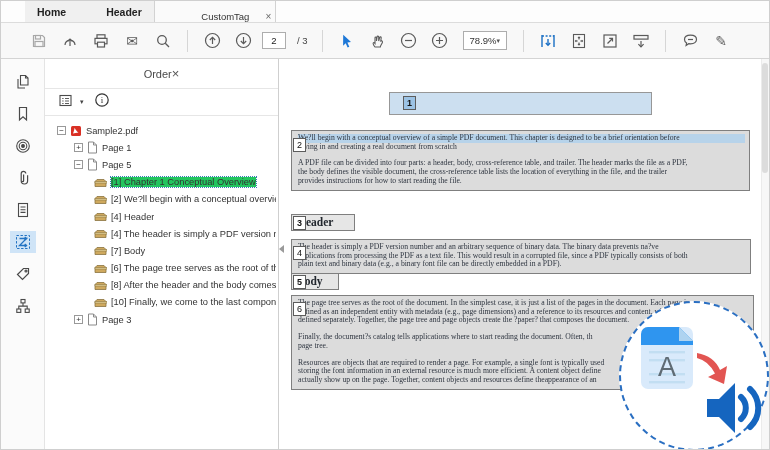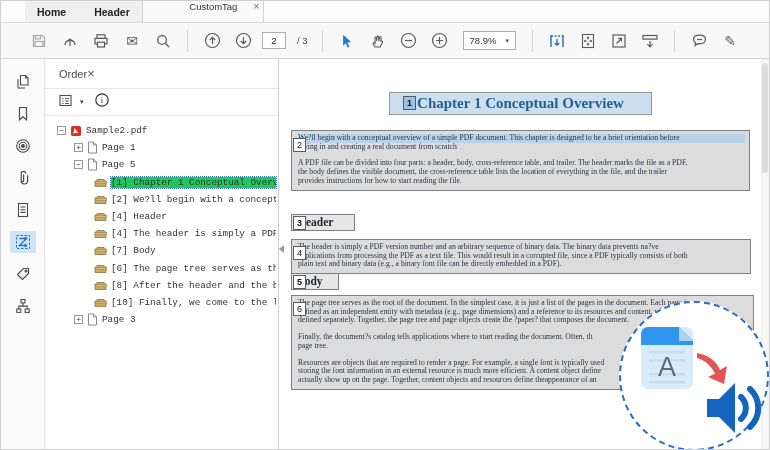--- a/index.html
+++ b/index.html
@@ -3,64 +3,64 @@
 <meta charset="utf-8">
 <style>
   * { margin:0; padding:0; box-sizing:border-box; }
   html,body { width:770px; height:450px; overflow:hidden; background:#fff;
     font-family:"Liberation Sans", sans-serif; }
   .app { position:relative; width:770px; height:450px; border:1px solid #cfcfcf; background:#fff; }
 
   
   .tabbar { position:absolute; left:0; top:0; width:100%; height:22px; background:#fdfdfd;
     border-bottom:1px solid #dcdcdc; display:flex; align-items:stretch; }
-  .home-tools { margin-left:24px; background:#f0f0f0; display:flex; align-items:center; gap:4px; }
+  .home-tools { margin-left:24px; background:#f0f0f0; display:flex; align-items:center; gap:16px; }
   .menu-btn { padding:0 12px; font-size:10.5px; font-weight:bold; color:#222; display:flex; align-items:center; }
   .doc-tab { width:122px; background:#fafafa; border-left:1px solid #d2d2d2; border-right:1px solid #d2d2d2;
-    display:flex; align-items:flex-start; justify-content:center; gap:16px; font-size:9.5px; color:#333;padding-left:43px; }
+    display:flex; align-items:flex-end; justify-content:center; gap:16px; font-size:9.5px; color:#333;padding-left:43px; }
   .doc-tab .x { color:#666; font-size:10px; }
 
   
   .toolbar { position:absolute; left:0; top:22px; width:100%; height:36px; background:#f8f8f8;
     border-bottom:1px solid #d4d4d4; display:flex; align-items:center; padding-left:26px; gap:7px; }
   .tbtn { width:24px; height:24px; display:flex; align-items:center; justify-content:center; }
   .tbtn svg { display:block; }
   .tdiv { width:1px; height:22px; background:#d6d6d6; margin:0 5px; }
   .pageinput { width:24px; height:17px; border:1px solid #adadad; background:#fff; text-align:center;
     font-size:9.5px; font-family:"Liberation Sans",sans-serif; color:#222; }
   .pagetotal { font-size:9.5px; color:#444; margin-left:4px; margin-right:2px; }
   .zoombox { height:19px; border:1px solid #adadad; background:#fff; display:flex; align-items:center;
-    gap:9px; padding:0 6px; font-size:9.5px; color:#333; margin:8px 4px; }
+    padding:0 6px; font-size:9.5px; color:#333; margin:8px 4px; }
   .zoombox .caret { font-size:7px; color:#555; }
   .glyph { font-size:14px; color:#5a5a5a; line-height:1; }
 
   
   .iconstrip { position:absolute; left:0; top:58px; bottom:0; width:44px; background:#fbfbfb;
     border-right:1px solid #e4e4e4; display:flex; flex-direction:column; align-items:center;
     padding-top:12px; gap:10px; }
   .sbtn { width:26px; height:22px; display:flex; align-items:center; justify-content:center; }
   .sbtn.sel { background:#cfe4f7; }
 
   
   .orderpanel { position:absolute; left:44px; top:58px; bottom:0; width:234px; background:#fff;
     border-right:1px solid #cfcfcf; }
-  .op-head { height:30px; display:flex; align-items:center; justify-content:flex-start;
+  .op-head { height:30px; display:flex; align-items:center; justify-content:center;
     padding:0 14px 0 14px; border-bottom:1px solid #e6e6e6; }
   .op-title { font-size:11px; color:#4a4a4a; }
   .op-close { font-size:13px; color:#555; }
   .op-opts { height:27px; display:flex; align-items:center; gap:10px; padding:0 13px;
     border-bottom:1px solid #e6e6e6; }
   .op-caret { font-size:7px; color:#444; margin-left:-5px; }
 
   .tree { padding:6px 2px 0 2px; font-size:9.3px; color:#333; }
   .trow { height:17.2px; display:flex; align-items:center; gap:4px; }
   .lvl0 { padding-left:10px; } .lvl1 { padding-left:27px; } .lvl2 { padding-left:47px; }
   .exp { width:9px; height:9px; border:1px solid #999; background:#fff; font-size:8px; line-height:7px;
     text-align:center; color:#333; flex:0 0 9px; }
-  .tlabel { white-space:nowrap; overflow:hidden;font-family:Liberation Mono, monospace; }
+  .tlabel { white-space:nowrap; overflow:hidden; }
   .tlabel.sel { background:#22c55e; outline:1px dotted #3d7ab5; }
   .ticon { flex:0 0 auto; display:flex; }
 
   
   .docarea { position:absolute; left:278px; top:58px; right:0; bottom:0; background:#fff; overflow:hidden; }
   .vscroll { position:absolute; right:0; top:0; bottom:0; width:8px; background:#f7f7f7;
     border-left:1px solid #ebebeb; }
   .vthumb { position:absolute; right:1px; top:4px; width:6px; height:110px; background:#dcdcdc; border-radius:3px; }
   .collapse-handle { position:absolute; left:0; top:186px; width:0; height:0;
     border-top:4px solid transparent; border-bottom:4px solid transparent; border-right:5px solid #9a9a9a; }
@@ -403,21 +403,20 @@
       </div>
     </div>
   </div>
 
   <div class="docarea">
 
     <span class="collapse-handle"></span>
 
     <div class="doc-title">
       <span class="nbadge blue" style="left:13px; top:3px;">1</span>
-      <span>Chapter 1 Conceptual Overview</span>
     </div>
 
     <div class="gblock" style="left:12px; top:71px; width:459px;">
       <span class="nbadge" style="left:1px; top:7px;">2</span>
       <div class="pre hl-first">We?ll begin with a conceptual overview of a simple PDF document. This chapter is designed to be a brief orientation before
 diving in and creating a real document from scratch</div>
       <div class="pre mt">A PDF file can be divided into four parts: a header, body, cross-reference table, and trailer. The header marks the file as a PDF,
 the body defines the visible document, the cross-reference table lists the location of everything in the file, and the trailer
 provides instructions for how to start reading the file.</div>
     </div>

